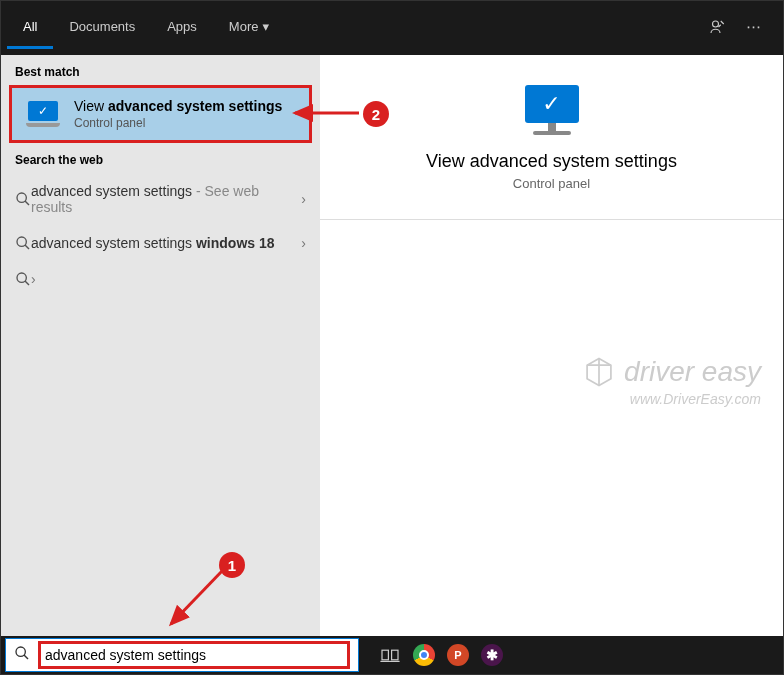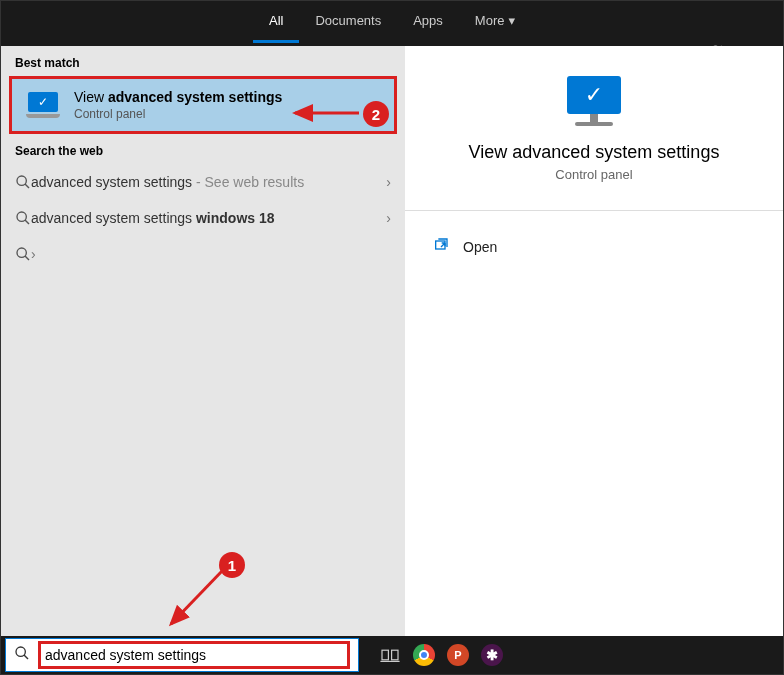--- a/index.html
+++ b/index.html
@@ -1,27 +1,27 @@
 <!DOCTYPE html>
 <html><head>
   <meta charset="utf-8">
   <style>
     * { margin: 0; padding: 0; box-sizing: border-box; font-family: "Segoe UI", Arial, sans-serif; }
     body { width: 784px; height: 675px; background: #fff; position: relative; overflow: hidden; border: 1px solid #333; }
     
-    .header { background: #1a1a1a; height: 45px; display: flex; align-items: center; padding: 0 6px; flex-direction: column; }
+    .header { background: #1a1a1a; height: 54px; display: flex; align-items: center; padding: 0 6px; }
     .tabs { display: flex; gap: 0; }
     .tab { color: #ccc; padding: 12px 16px; font-size: 13px; cursor: pointer; border-bottom: 3px solid transparent; }
     .tab.active { color: #fff; border-bottom: 3px solid #0078d4; font-weight: 500; }
     .tab-more { display: flex; align-items: center; gap: 4px; }
     .header-right { margin-left: auto; display: flex; gap: 20px; padding-right: 16px; color: #ccc; }
     .header-icon { cursor: pointer; font-size: 15px; }
     
     .main { display: flex; height: 592px; }
-    .left-panel { width: 404px; background: #e6e6e6; overflow-y: auto; position: relative; }
+    .left-panel { width: 319px; background: #e6e6e6; overflow-y: auto; position: relative; }
     .right-panel { flex: 1; background: #fff; padding-top: 30px; position: relative; }
     
     .section-header { font-size: 12px; font-weight: 600; padding: 10px 14px 6px; color: #000; }
     
     .best-match-item { background: #a8cfe8; padding: 10px 14px; display: flex; align-items: center; gap: 14px; border: 3px solid #d92020; margin: 0 8px; position: relative; }
     .laptop-icon { width: 34px; height: 26px; position: relative; flex-shrink: 0; }
     .laptop-screen { width: 30px; height: 20px; background: #0078d4; border-radius: 2px; display: flex; align-items: center; justify-content: center; color: #fff; font-size: 12px; margin: 0 auto; }
     .laptop-base { width: 34px; height: 4px; background: #999; border-radius: 0 0 4px 4px; position: absolute; bottom: 0; }
     .bm-text .title { font-size: 14px; color: #000; }
     .bm-text .title strong { font-weight: 600; }
@@ -153,31 +153,31 @@
     <div class="right-hero">
       <div class="big-laptop">
         <div class="screen">✓</div>
         <div class="stand"></div>
         <div class="base"></div>
       </div>
       <div class="right-title">View advanced system settings</div>
       <div class="right-subtitle">Control panel</div>
     </div>
     <hr class="right-divider">
-    <div class="right-action">
-      <span class="open-icon">
-        <svg width="16" height="16" viewBox="0 0 24 24" fill="none" stroke="#0078d4" stroke-width="2">
-            <rect x="4" y="6" width="14" height="12"></rect>
-            <path d="M8 3h13v12"></path>
-            <path d="M12 15l6-6M18 9h-5M18 9v5" stroke="#0078d4"></path>
-          </svg>
-      </span>
-      <span class="right-action-text">Open</span>
-    </div>
-
+
+    <div class="watermark">
+      <div class="wm-logo">
+        <svg class="wm-cube" viewBox="0 0 40 40" fill="none" stroke="#ccc" stroke-width="2">
+            <path d="M20 4 L34 12 L34 28 L20 36 L6 28 L6 12 Z"></path>
+            <path d="M20 4 L20 36 M6 12 L34 12"></path>
+          </svg>
+        <span>driver easy</span>
+      </div>
+      <div class="wm-url">www.DriverEasy.com</div>
+    </div>
   </div>
 </div>
 
 <div class="taskbar">
   <div class="searchbox">
     <span style="color:#333">
       <svg width="16" height="16" viewBox="0 0 24 24" fill="none" stroke="currentColor" stroke-width="2">
           <circle cx="10" cy="10" r="7"></circle>
           <line x1="21" y1="21" x2="15" y2="15"></line>
         </svg>

